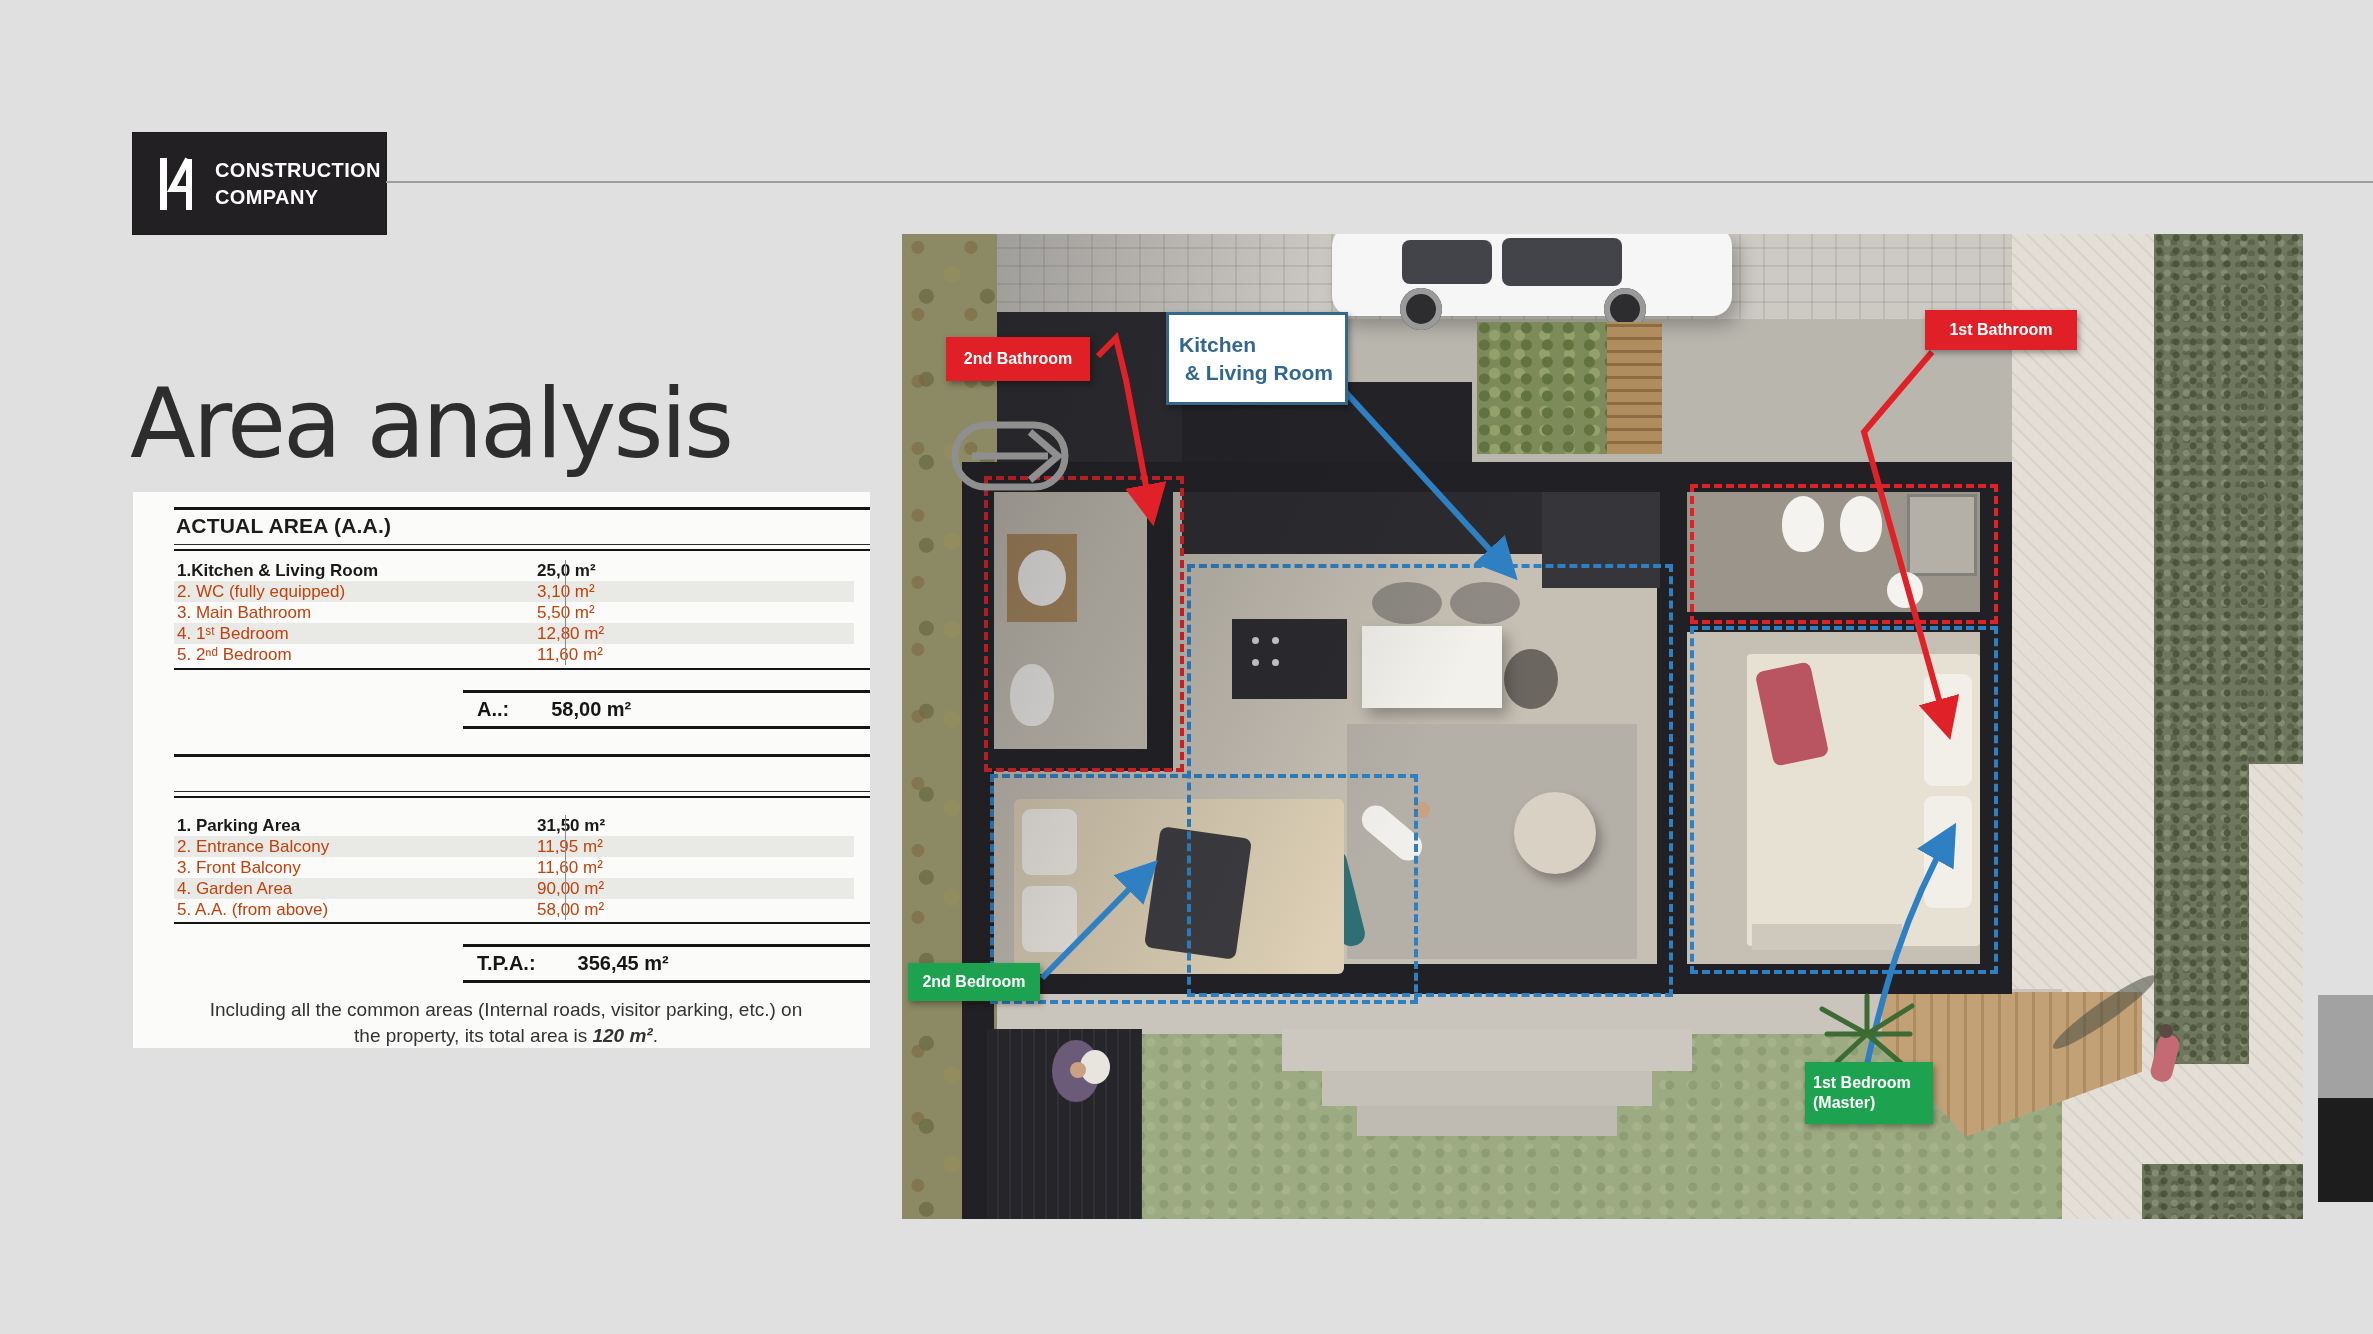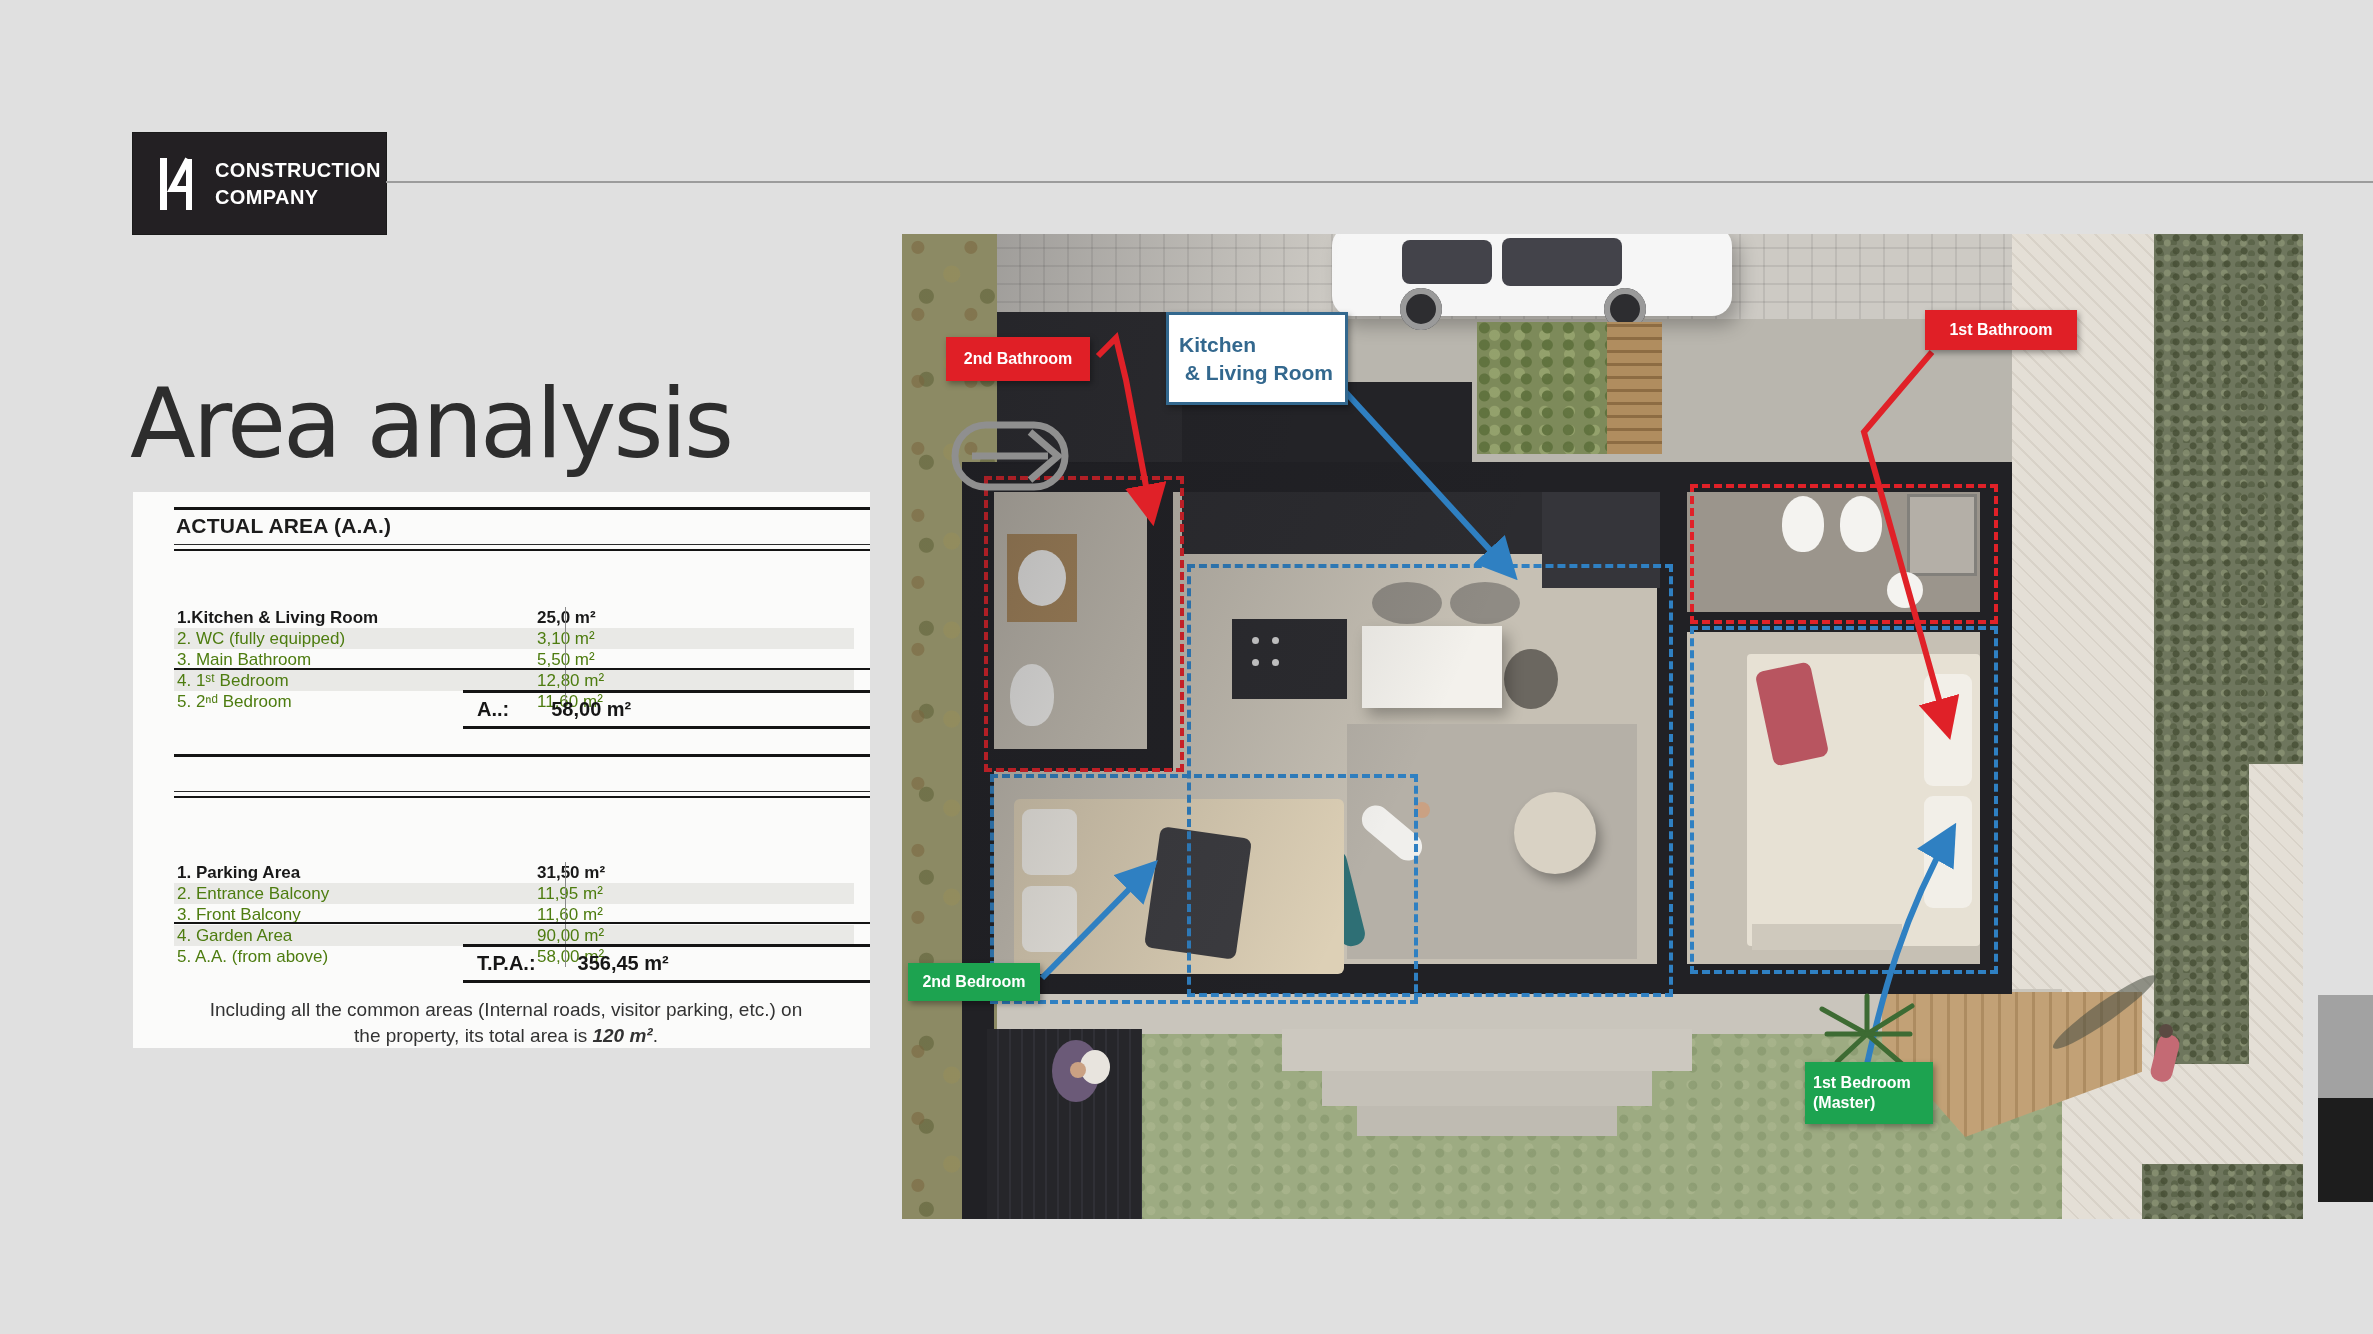--- a/index.html
+++ b/index.html
@@ -16,22 +16,22 @@
   
   .title{position:absolute;left:130px;top:368px;font-family:"DejaVu Sans","Liberation Sans",sans-serif;
          font-size:96px;font-weight:400;letter-spacing:-3px;color:#2d2d2d;white-space:nowrap;}
 
   
   .panel{position:absolute;left:133px;top:492px;width:737px;height:556px;background:#fbfbfa;}
   .rule{position:absolute;left:41px;right:0;background:#141414;}
   .rule.thick{height:3px;}
   .rule.thin{height:1px;background:#2a2a2a;}
   .sec-head{position:absolute;left:43px;right:0;font-size:21px;font-weight:bold;color:#1c1c1c;letter-spacing:.2px;}
-  .tbl{position:absolute;left:41px;right:16px;margin-top:47px;}
-  .trow{display:flex;height:21px;align-items:center;font-size:17px;color:#4d7c0f;}
+  .tbl{position:absolute;left:41px;right:16px;}
+  .trow{display:flex;height:21px;align-items:center;font-size:17px;color:#c2410c;}
   .trow.shade{background:#e9e9e6;}
   .trow.b{font-weight:bold;color:#191919;}
   .trow .c1{width:350px;padding-left:3px;box-sizing:border-box;}
   .trow .c2{padding-left:13px;}
   .vdiv{position:absolute;left:391px;top:0;bottom:0;width:1px;background:#8a8a8a;}
   .totbox{position:absolute;left:330px;right:0;height:33px;border-top:3px solid #141414;border-bottom:3px solid #141414;
           display:flex;align-items:center;font-size:20px;font-weight:bold;color:#161616;}
   .totbox .tl{margin-left:14px;}
   .totbox .tv{margin-left:42px;}
   .note{position:absolute;left:68px;width:610px;text-align:center;font-size:19px;color:#333;line-height:1.35;}

